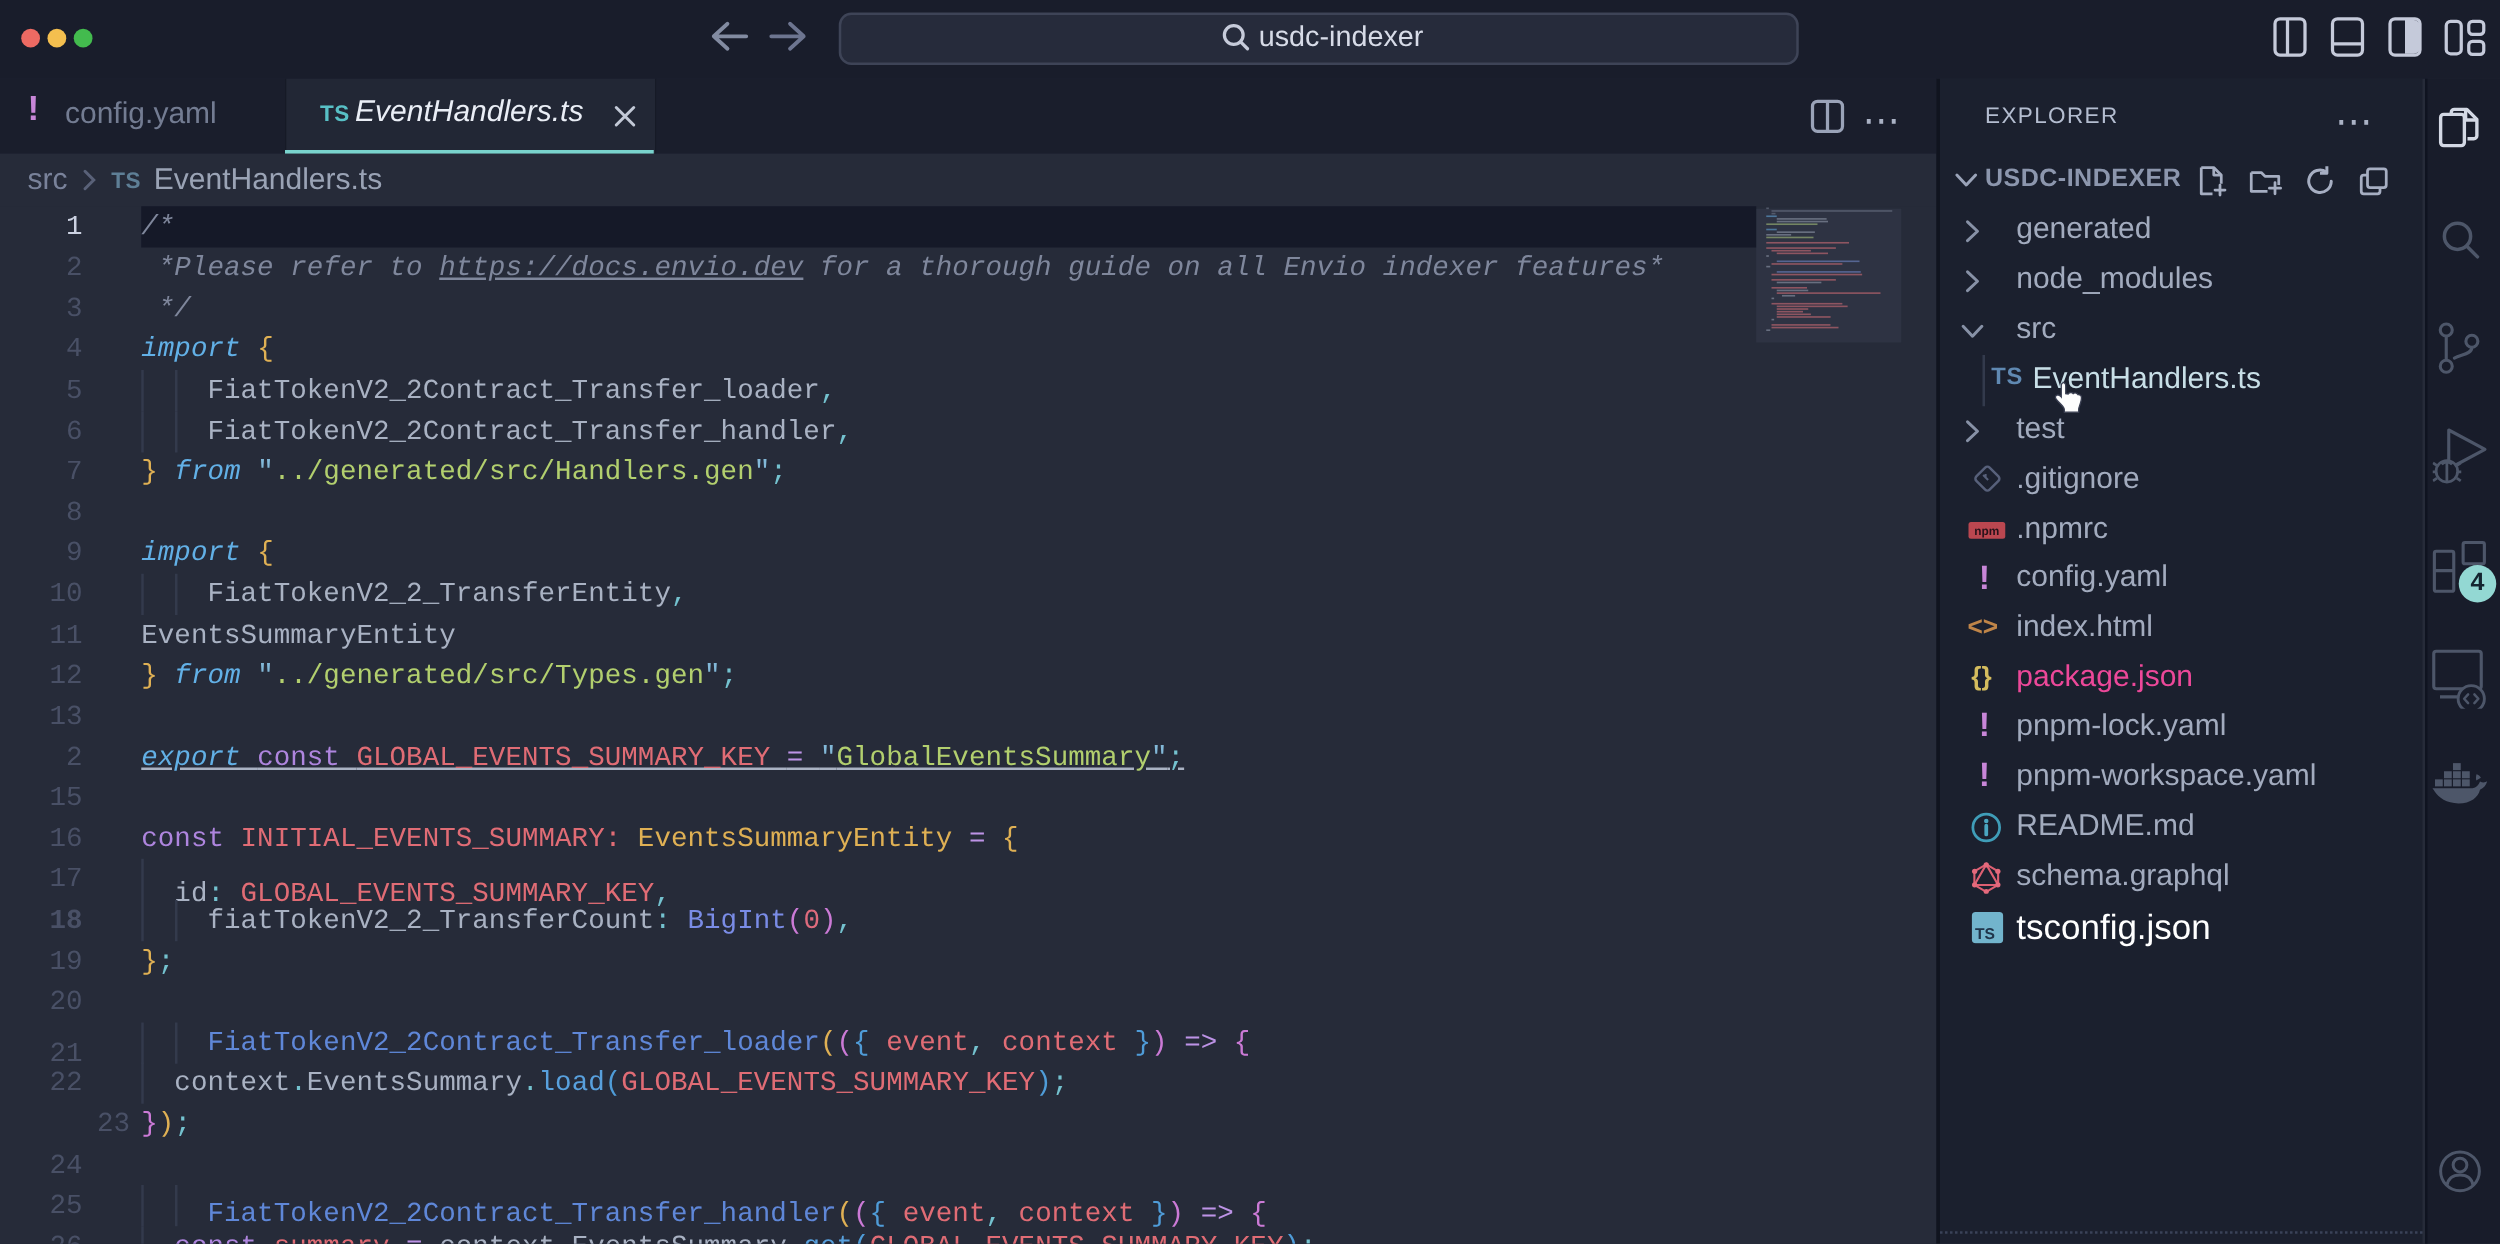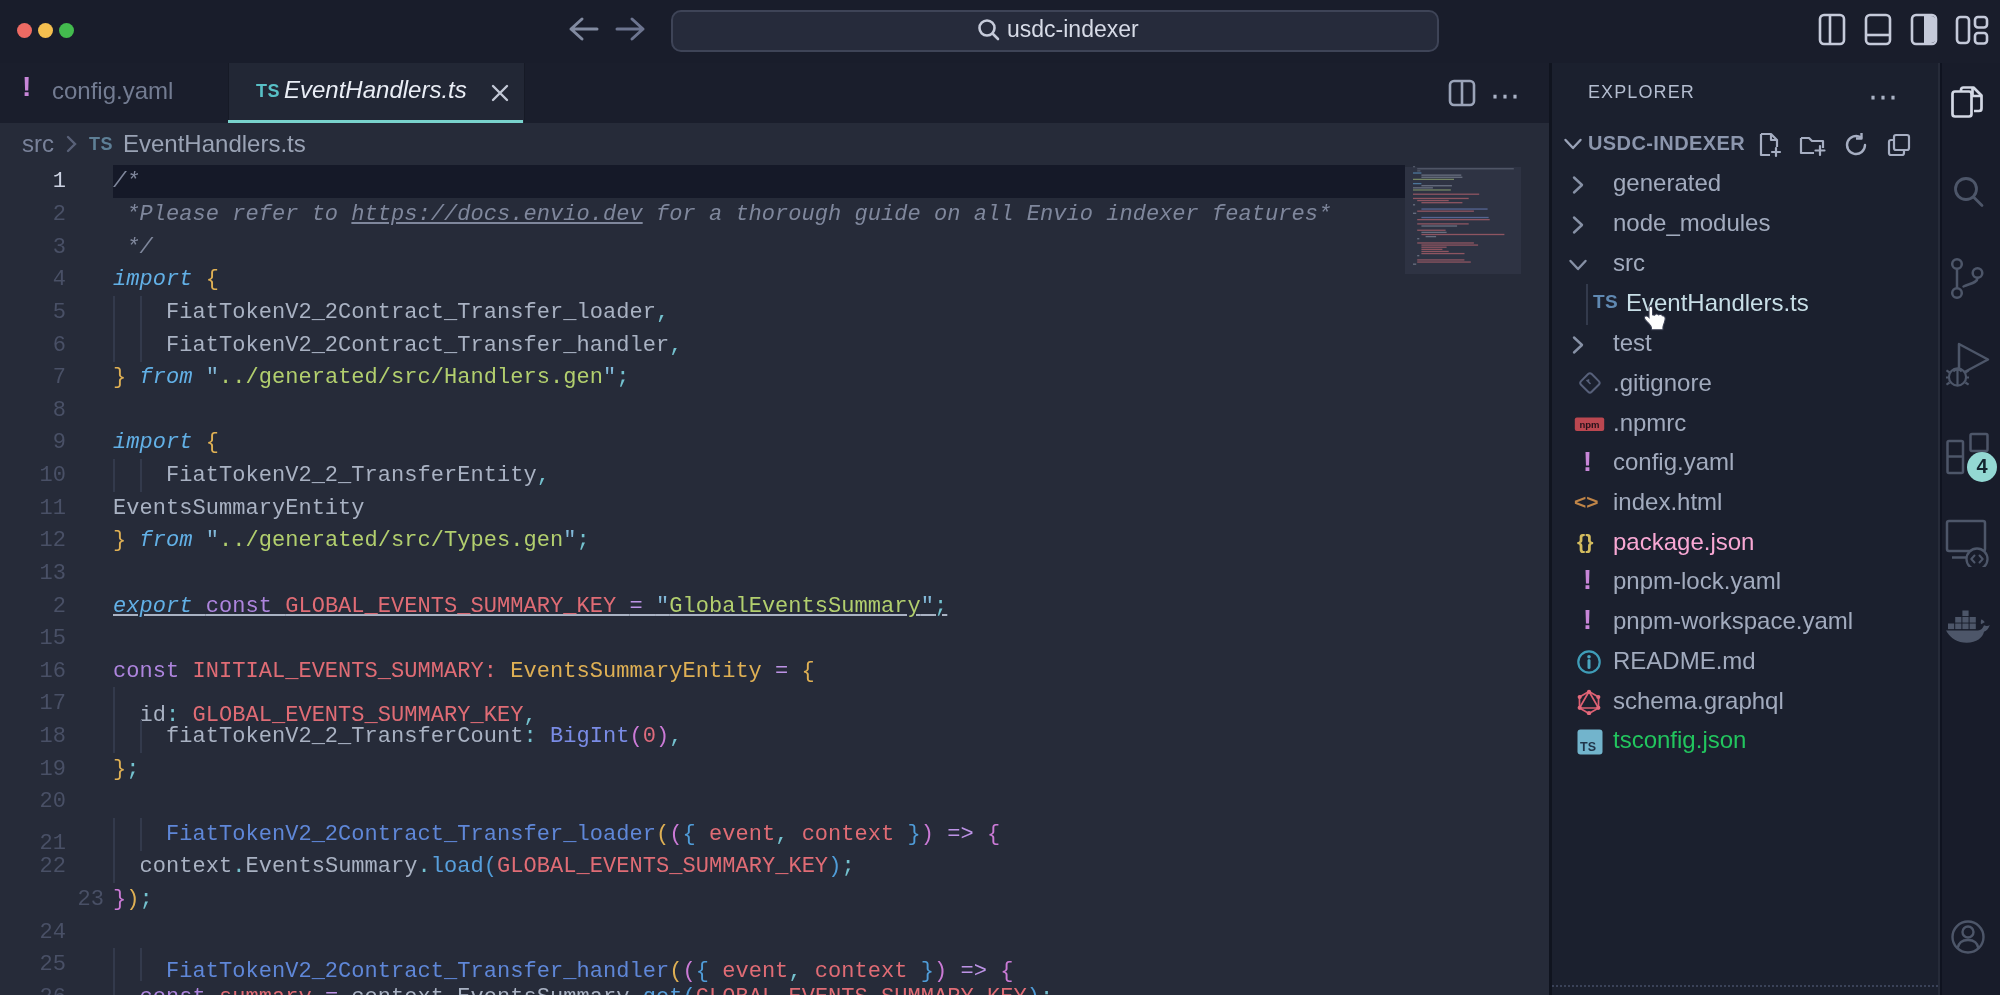--- a/index.html
+++ b/index.html
@@ -118,21 +118,21 @@
 <div class="ln" style="top:393.7px;"><span>8</span></div>
 <div class="ln" style="top:426.4px;"><span>9</span></div>
 <div class="ln" style="top:459.0px;"><span>10</span></div>
 <div class="ln" style="top:491.6px;"><span>11</span></div>
 <div class="ln" style="top:524.2px;"><span>12</span></div>
 <div class="ln" style="top:556.8px;"><span>13</span></div>
 <div class="ln" style="top:589.5px;"><span>2</span></div>
 <div class="ln" style="top:622.1px;"><span>15</span></div>
 <div class="ln" style="top:654.7px;"><span>16</span></div>
 <div class="ln" style="top:687.3px;"><span>17</span></div>
-<div class="ln" style="top:719.9px;"><span>18</span></div>
+<div class="ln" style="top:719.9px;font-weight:bold;"><span>18</span></div>
 <div class="ln" style="top:752.6px;"><span>19</span></div>
 <div class="ln" style="top:785.2px;"><span>20</span></div>
 <div class="ln" style="top:827px;"><span>21</span></div>
 <div class="ln" style="top:850.4px;"><span>22</span></div>
 <div class="ln" style="top:883.0px;margin-left:38px;"><span>23</span></div>
 <div class="ln" style="top:915.7px;"><span>24</span></div>
 <div class="ln" style="top:948.3px;"><span>25</span></div>
 <div class="ln" style="top:980.9px;"><span>26</span></div>
 <div class="cl" style="top:165.4px;"><span class="cm">/*</span></div>
 <div class="cl" style="top:198.0px;"><span class="cm"> *Please refer to </span><span class="cm" style="text-decoration:underline">https://docs.envio.dev</span><span class="cm"> for a thorough guide on all Envio indexer features*</span></div>
@@ -271,21 +271,21 @@
 <svg class="abs" style="left:1574px;top:416px;" width="31" height="17" viewBox="0 0 31 17">
     <rect x="0.8" y="1.5" width="29.4" height="13.5" rx="2" fill="#bb4750"></rect>
     <text x="15.5" y="11.9" font-family="Liberation Sans" font-size="9.5" font-weight="bold" fill="#27121a" text-anchor="middle">npm</text>
   </svg>
 <div class="abs" style="left:1613px;top:408.7px;font-size:24px;color:#a2abbe;font-weight:normal;letter-spacing:0px;">.npmrc</div>
 <div class="abs" style="left:1583px;top:446.6px;font-size:27px;color:#c886d8;font-weight:bold;letter-spacing:0px;">!</div>
 <div class="abs" style="left:1613px;top:448.2px;font-size:24px;color:#a2abbe;font-weight:normal;letter-spacing:0px;">config.yaml</div>
 <div class="abs" style="left:1574px;top:489.9px;font-size:21px;color:#c08548;font-weight:bold;letter-spacing:0px;">&lt;&gt;</div>
 <div class="abs" style="left:1613px;top:487.7px;font-size:24px;color:#a2abbe;font-weight:normal;letter-spacing:0px;">index.html</div>
 <div class="abs" style="left:1577px;top:529.9px;font-size:21px;color:#d4bc5e;font-weight:bold;letter-spacing:0px;">{}</div>
-<div class="abs" style="left:1613px;top:527.7px;font-size:24px;color:#f9a8d4;font-weight:normal;letter-spacing:0px;">package.json</div>
+<div class="abs" style="left:1613px;top:527.7px;font-size:24px;color:#ec4899;font-weight:normal;letter-spacing:0px;">package.json</div>
 <div class="abs" style="left:1583px;top:565.1px;font-size:27px;color:#c886d8;font-weight:bold;letter-spacing:0px;">!</div>
 <div class="abs" style="left:1613px;top:567.2px;font-size:24px;color:#a2abbe;font-weight:normal;letter-spacing:0px;">pnpm-lock.yaml</div>
 <div class="abs" style="left:1583px;top:604.6px;font-size:27px;color:#c886d8;font-weight:bold;letter-spacing:0px;">!</div>
 <div class="abs" style="left:1613px;top:606.7px;font-size:24px;color:#a2abbe;font-weight:normal;letter-spacing:0px;">pnpm-workspace.yaml</div>
 <svg class="abs" style="left:1576px;top:649px;" width="26" height="26" viewBox="0 0 26 26">
     <circle cx="13" cy="13" r="10.7" fill="none" stroke="#3f9db8" stroke-width="2.2"></circle>
     <path d="M13 11.5 v7" stroke="#4aa6c0" stroke-width="3" stroke-linecap="round"></path>
     <circle cx="13" cy="7.8" r="1.8" fill="#4aa6c0"></circle>
   </svg>
 <div class="abs" style="left:1613px;top:646.7px;font-size:24px;color:#a2abbe;font-weight:normal;letter-spacing:0px;">README.md</div>
@@ -301,21 +301,21 @@
       <circle cx="13" cy="24.2" r="2.1"></circle>
       <circle cx="3.7" cy="18.8" r="2.1"></circle>
       <circle cx="3.7" cy="8" r="2.1"></circle>
     </g>
   </svg>
 <div class="abs" style="left:1613px;top:686.7px;font-size:24px;color:#a2abbe;font-weight:normal;letter-spacing:0px;">schema.graphql</div>
 <svg class="abs" style="left:1577px;top:729px;" width="26" height="26" viewBox="0 0 26 26">
     <rect x="0.5" y="0.5" width="25" height="25" rx="3" fill="#72b4cc"></rect>
     <text x="19" y="22" font-family="Liberation Sans" font-size="12.5" font-weight="bold" fill="#20354a" text-anchor="end">TS</text>
   </svg>
-<div class="abs" style="left:1613px;top:726.2px;font-size:24px;color:#22c55e;font-weight:normal;letter-spacing:0px;">tsconfig.json</div>
+<div class="abs" style="left:1613px;top:726.2px;font-size:28px;color:#ffffff;font-weight:normal;letter-spacing:0px;">tsconfig.json</div>
 <svg class="abs" style="left:1640px;top:303px;" width="27" height="31" viewBox="0 0 30 34">
     <path d="M11 3 c1.8 0 3 1.2 3 3 v7 l2.2 0.3 c0 0 1 -1.6 2.6 -1.3 c1.3 0.2 1.8 1 1.8 1 s1.2 -0.9 2.5 -0.5 c1.4 0.4 1.7 1.4 1.7 1.4 s3.2 -0.3 3.2 2.8 c0 2.5 -0.6 3.6 -1.2 5.6 c-0.6 2 -1.3 3.3 -1.3 4.6 v2.6 h-12.8 v-2.3 c0 -1.6 -1.4 -2.9 -3.3 -5 c-1.9 -2.1 -4.6 -4.3 -4.6 -6 c0 -2.3 2.6 -2.2 3.6 -1.6 c1 0.6 1.6 1.3 1.6 1.3 v-10 c0 -1.8 1.2 -2.9 3 -2.9 z" fill="#fdfdfd" stroke="#3a3f52" stroke-width="1.2"></path>
   </svg>
 <div class="abs" style="left:1552px;top:985px;width:386px;height:0;border-top:2px dotted #3a4258;"></div>
 
 <div class="abs" id="activity"></div>
 <svg class="abs" style="left:1946px;top:82px;" width="42" height="42" viewBox="0 0 42 42">
     <g stroke="#d3d8e4" stroke-width="2.7" fill="none" stroke-linejoin="round">
       <path d="M15 9 V8 a2.5 2.5 0 0 1 2.5 -2.5 h10 l8 8 v13 a2.5 2.5 0 0 1 -2.5 2.5 H28"></path>
       <path d="M26.5 5.8 v8.2 h8.5"></path>

